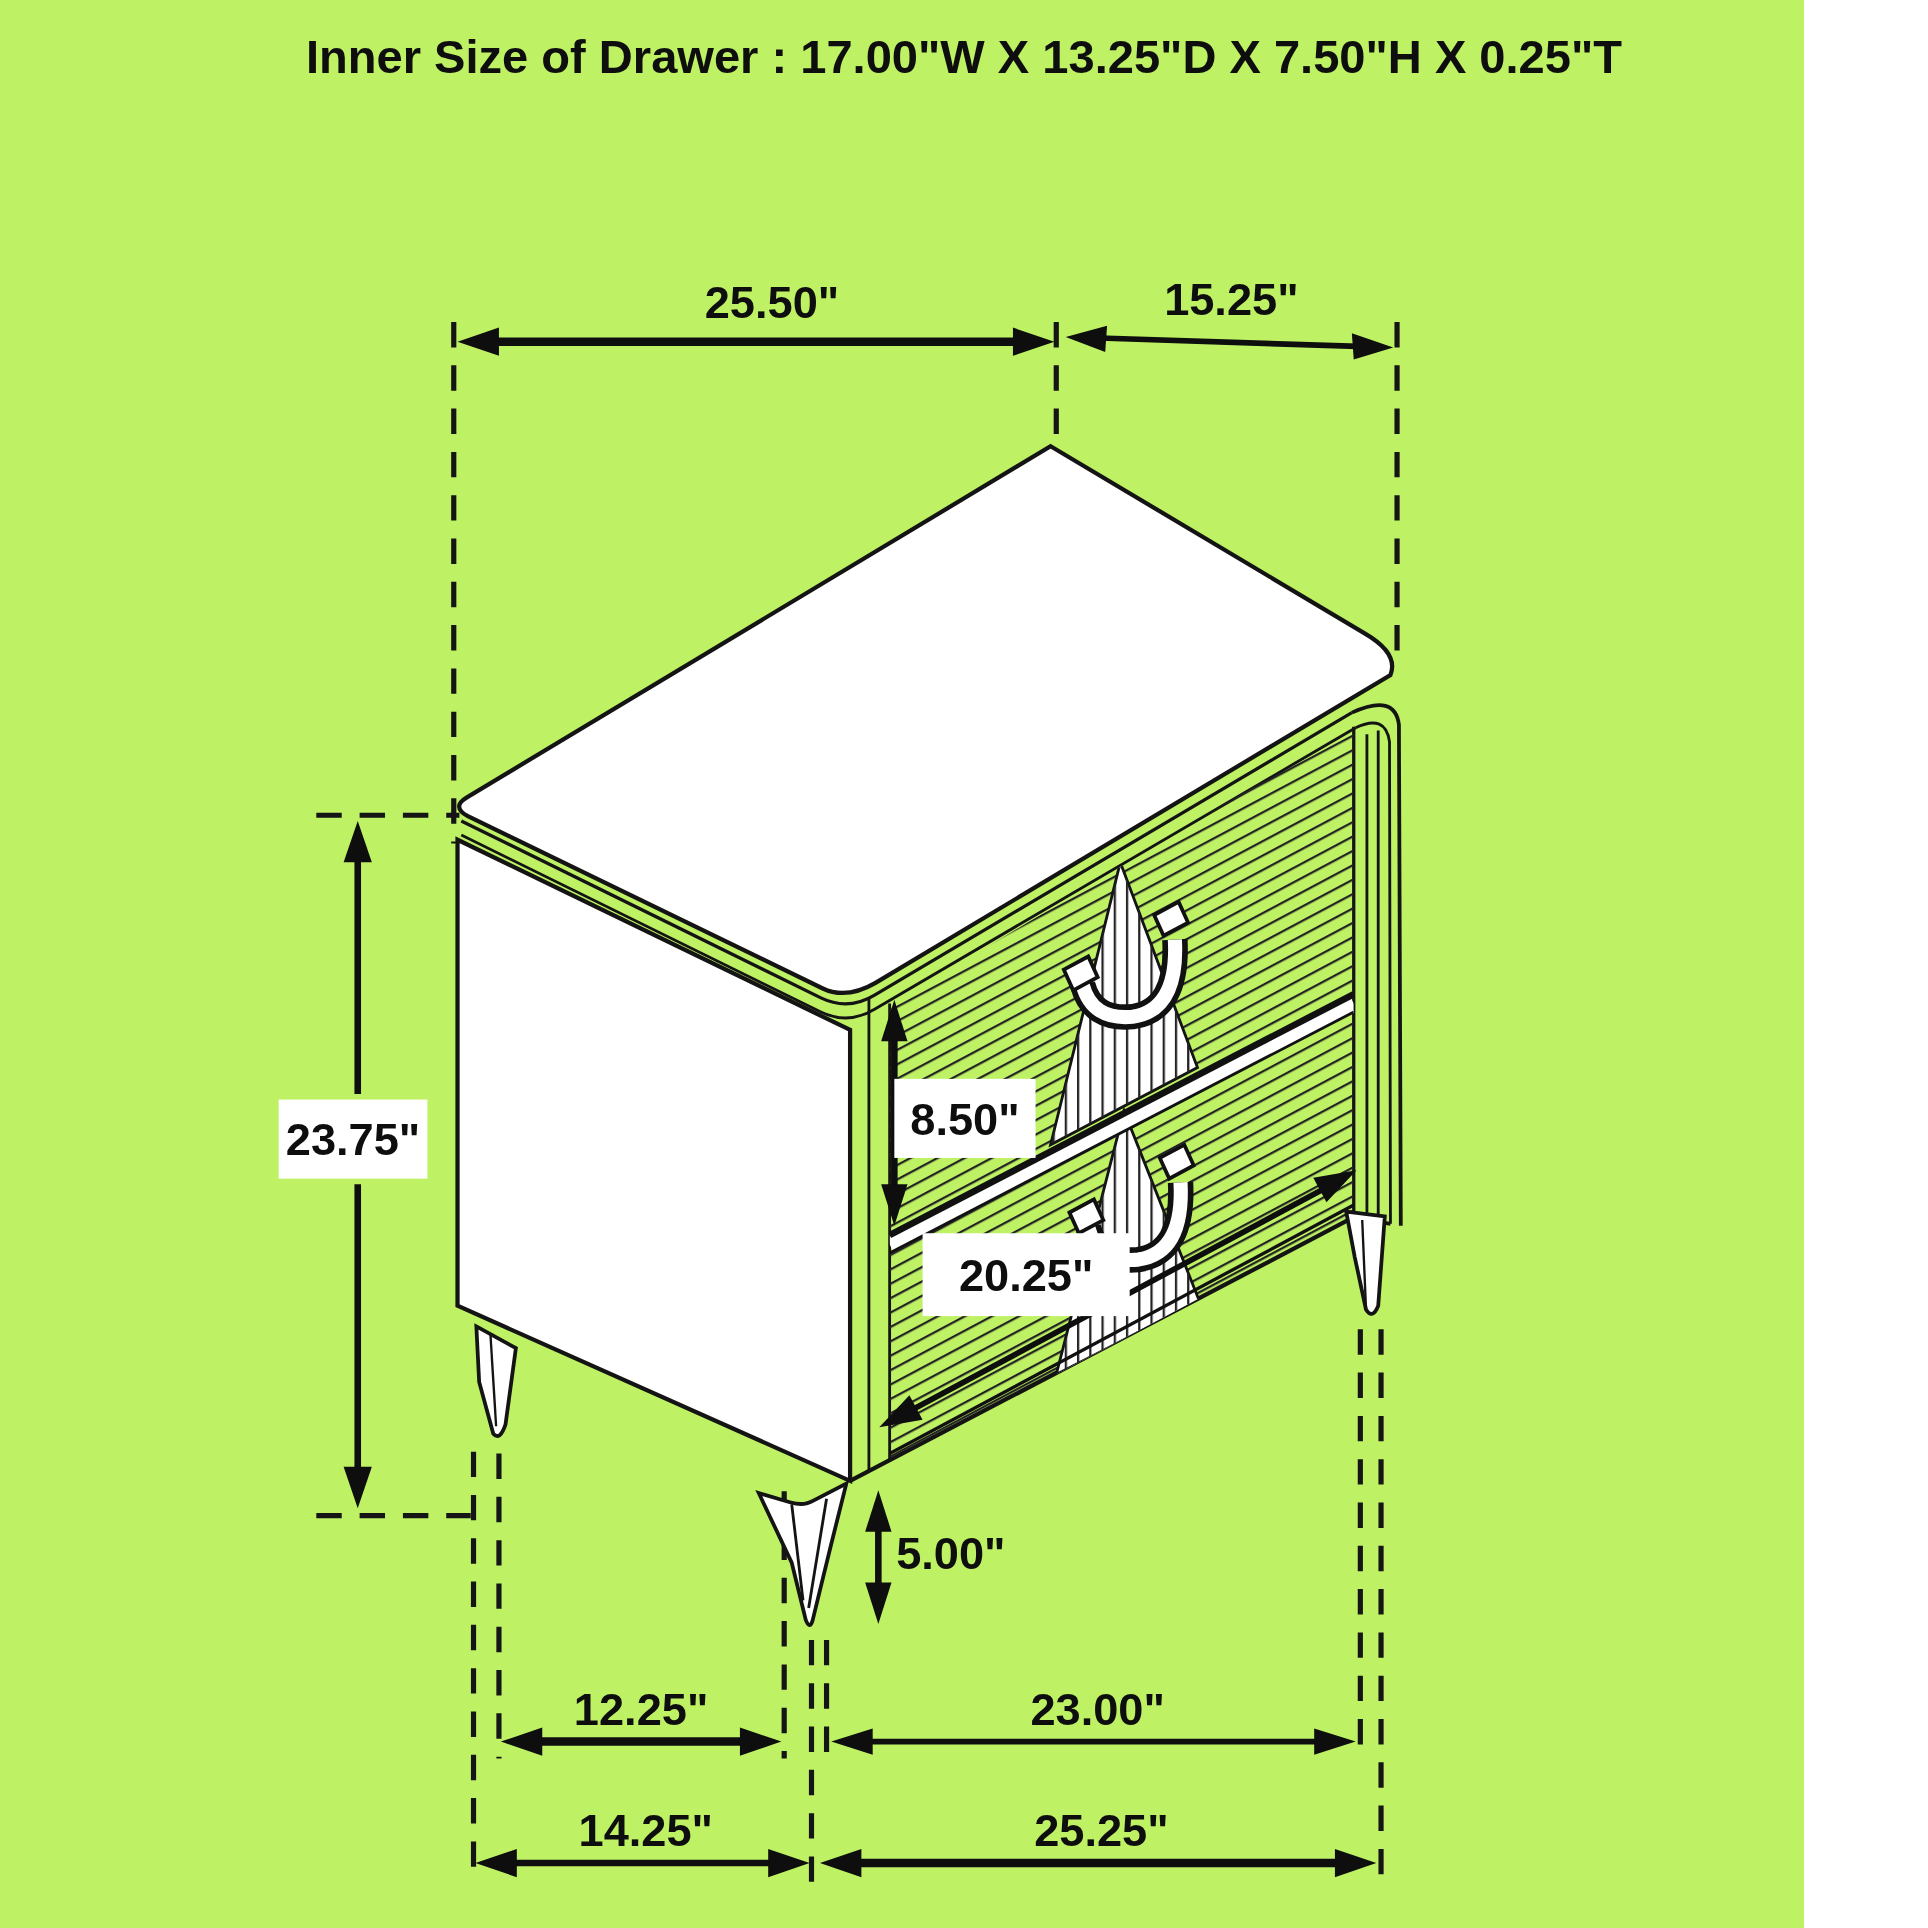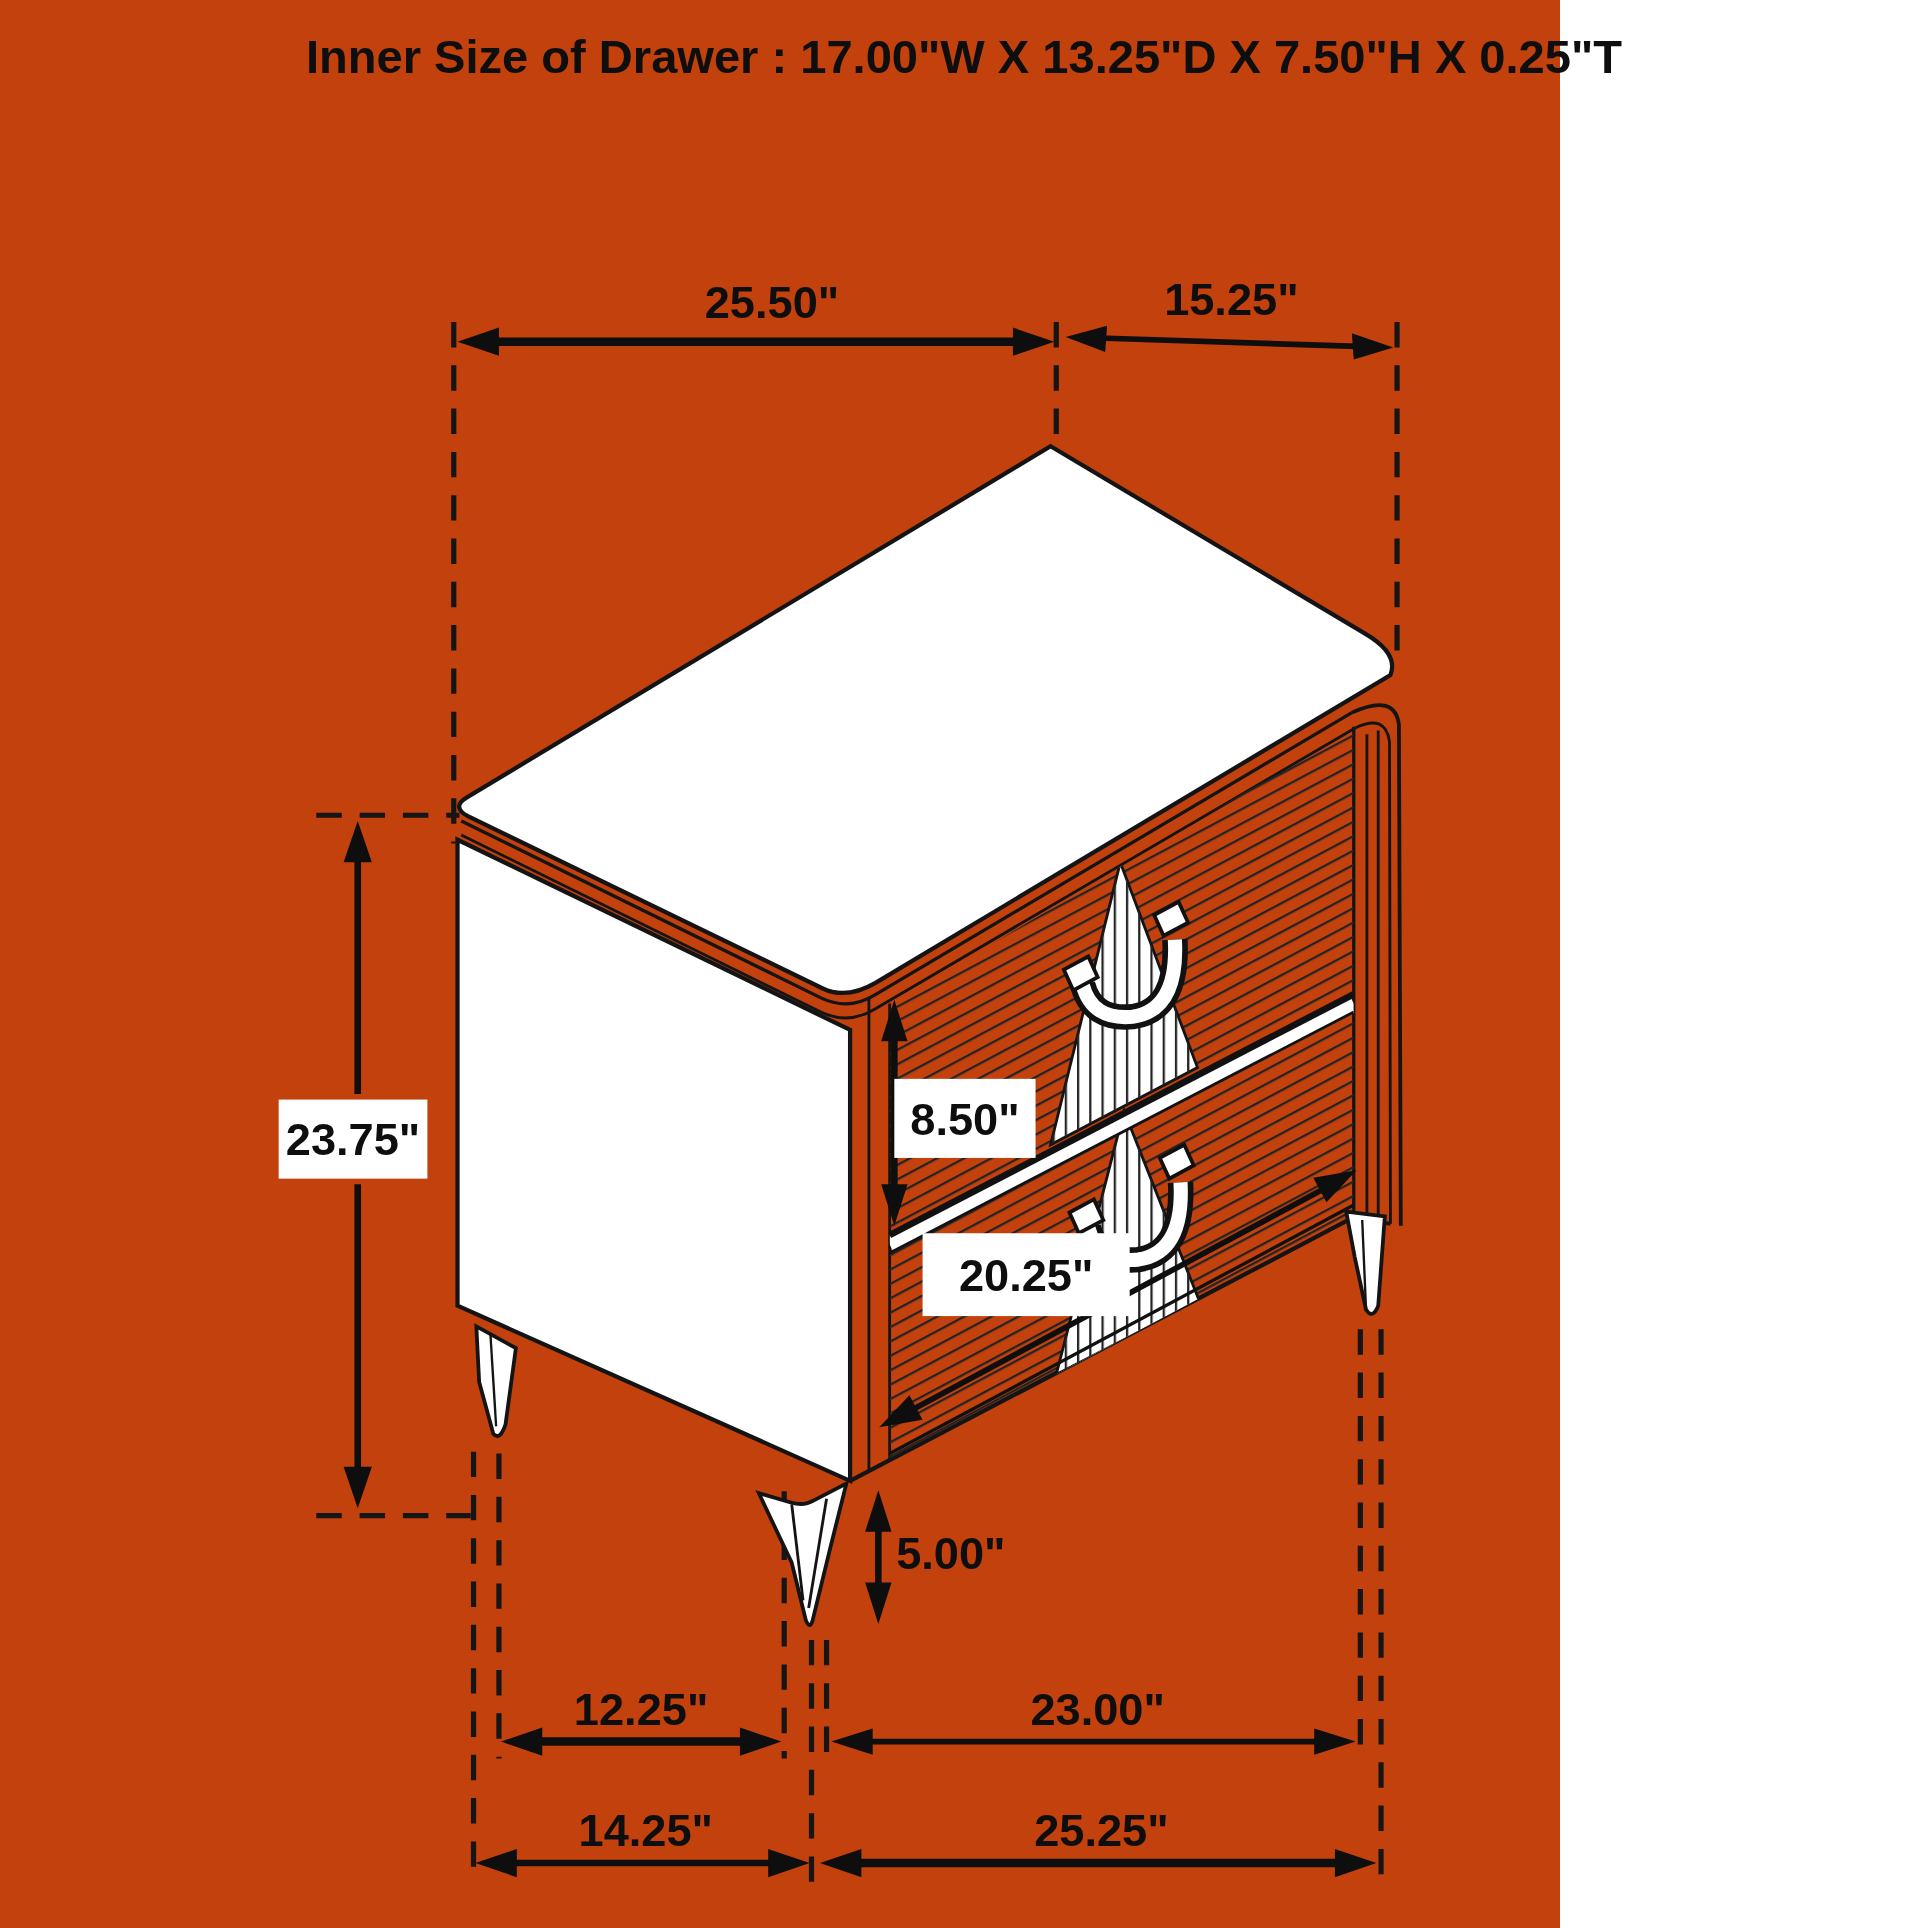--- a/index.html
+++ b/index.html
@@ -1,16 +1,16 @@
 <!DOCTYPE html>
 <html style="font-size:15px"><head>
 <meta charset="utf-8">
 <style>
   html,body{margin:0;padding:0;background:#ffffff;}
-  .stage{width:1560px;height:1928px;position:relative;background:#c2410c;
+  .stage{width:1804px;height:1928px;position:relative;background:#bef264;
          font-family:"Liberation Sans", sans-serif;}
   svg{display:block;}
   text{font-family:"Liberation Sans", sans-serif;font-weight:bold;fill:#0e0e0e;}
   .dim-label{font-size:48px;}
   .title-label{font-size:50px;}
 </style>
 </head>
 <body>
 
 <div class="stage">

